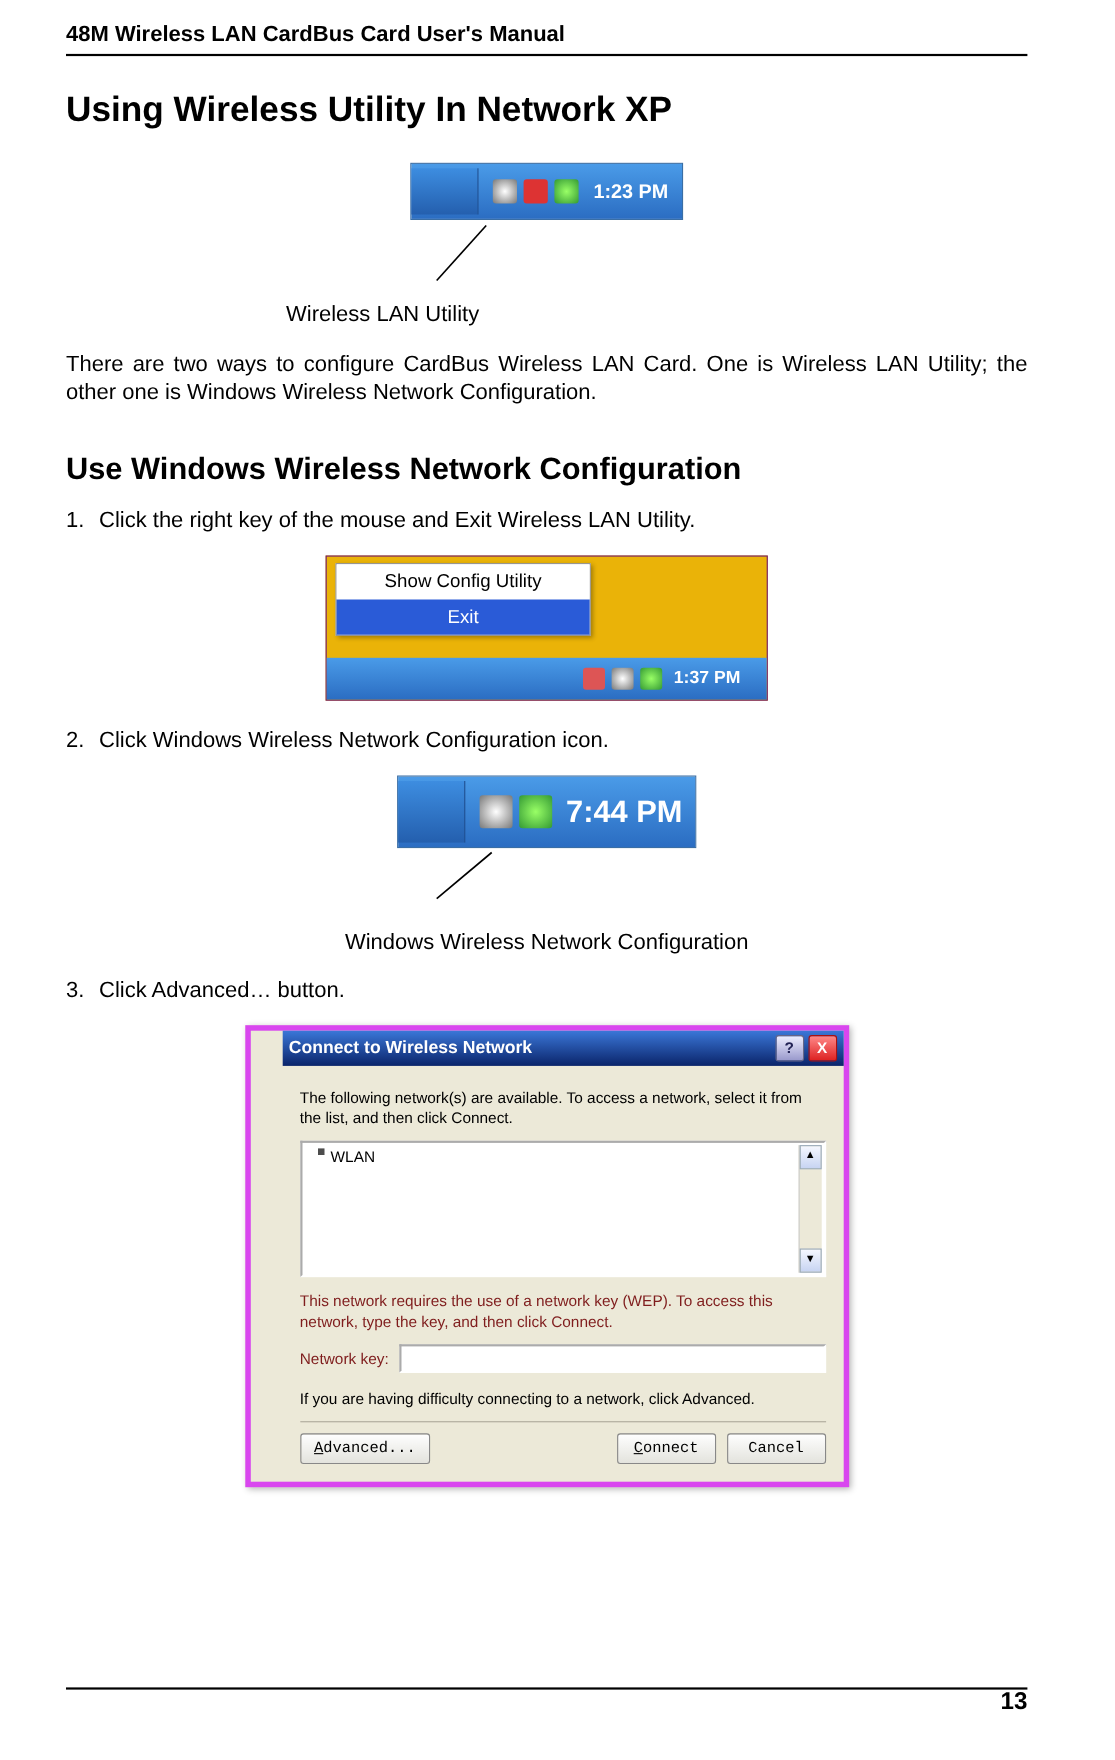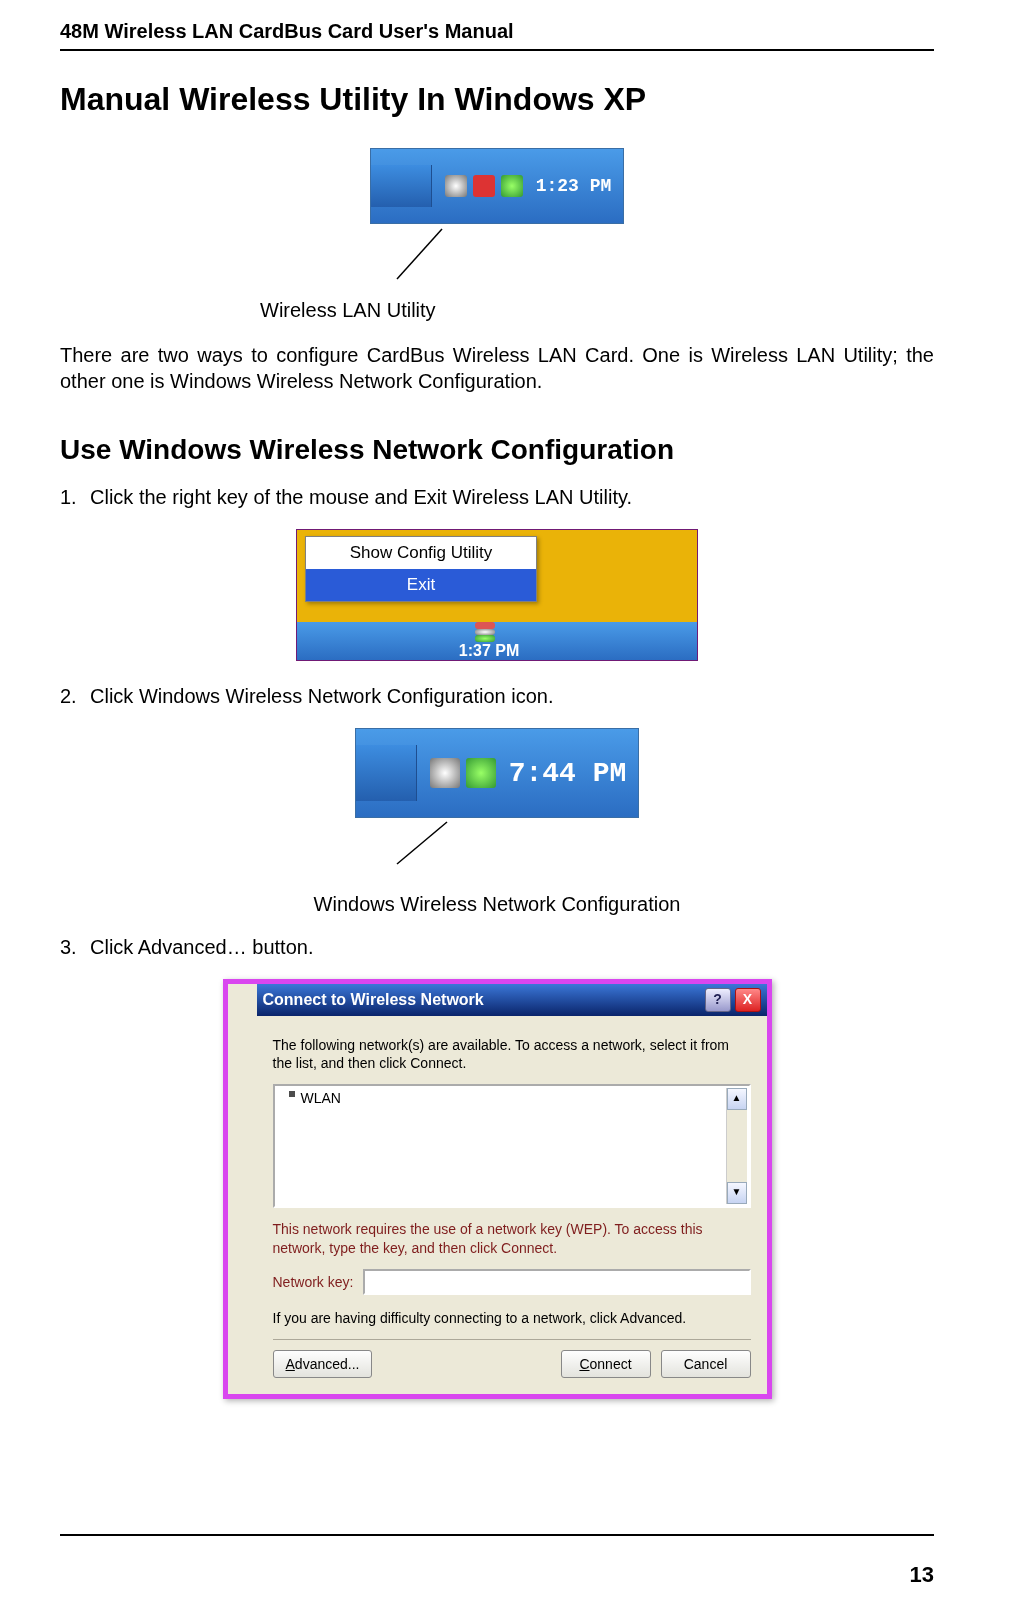--- a/index.html
+++ b/index.html
@@ -64,23 +64,23 @@
     text-align: left;
     margin-left: 200px;
   }
   
   .tray {
     display: inline-flex;
     align-items: center;
     border: 1px solid #3a6ea5;
     background: linear-gradient(#4a9be8, #2b6dc2);
     height: 42px;
-    padding: 16px 12px;
+    padding: 4px 12px;
     color: #fff;
-    font-family: Liberation Mono, monospace;
+    font-family: Liberation Sans, sans-serif;
     font-size: 18px;
     font-weight: bold;
   }
   .tray .left-pad {
     width: 60px;
     height: 42px;
     background: linear-gradient(#3d8de0, #245fae);
     margin: 0 10px 0 -12px;
     border-right: 1px solid #1e4e90;
   }
@@ -143,21 +143,20 @@
     height: 38px;
     display: flex;
     justify-content: flex-end;
     align-items: center;
     background: linear-gradient(#4a9be8,#2b6dc2);
     color: #fff;
     font-family: Tahoma, sans-serif;
     font-size: 16px;
     font-weight: bold;
     padding-right: 24px;
-    flex-direction: column;
   }
   .ctx-tray .picon {
     width: 20px; height:20px; margin:0 3px; border-radius:3px;
   }
   
   .dialog {
     display: inline-block;
     width: 510px;
     border: 5px solid #d946ef;
     background: #ece9d8;
@@ -236,47 +235,47 @@
   .dlg-sep { border:none; border-top:1px solid #aca899; margin:10px 0; }
   .dlg-buttons { display:flex; justify-content:space-between; margin-top:8px; }
   .dlg-buttons .right { display:flex; gap:10px; }
   .win-btn {
     min-width:90px;
     height:28px;
     padding:0 12px;
     background: linear-gradient(#fefefe,#e3e3dd);
     border:1px solid #888;
     border-radius:3px;
-    font-family:Liberation Sans, sans-serif;
+    font-family:Liberation Mono, monospace;
     font-size:14px;
   }
   .foot-rule {
     position:absolute;
     left:60px; right:80px;
     bottom:56px;
     border:none;
     border-top:2px solid #000;
   }
   .page-no {
     position:absolute;
     right:80px;
-    bottom:12px;
+    bottom:40px;
     font-size:22px;
     font-weight:bold;
   }
 </style>
 </head>
 <body>
 
 <div class="page">
 
   <div class="running-header">48M Wireless LAN CardBus Card User's Manual</div>
   <hr class="header-rule">
 
-  <div class="h1">Manual Wireless Utility In Windows XP</div>
+  <div class="h1">Using Wireless Utility In Network XP</div>
 
   <div class="fig-center">
     <div class="tray">
       <span class="left-pad"></span>
       <span class="icon net"></span>
       <span class="icon red"></span>
       <span class="icon msn"></span>
       <span class="time">1:23 PM</span>
     </div>
     <div class="diag-line">

